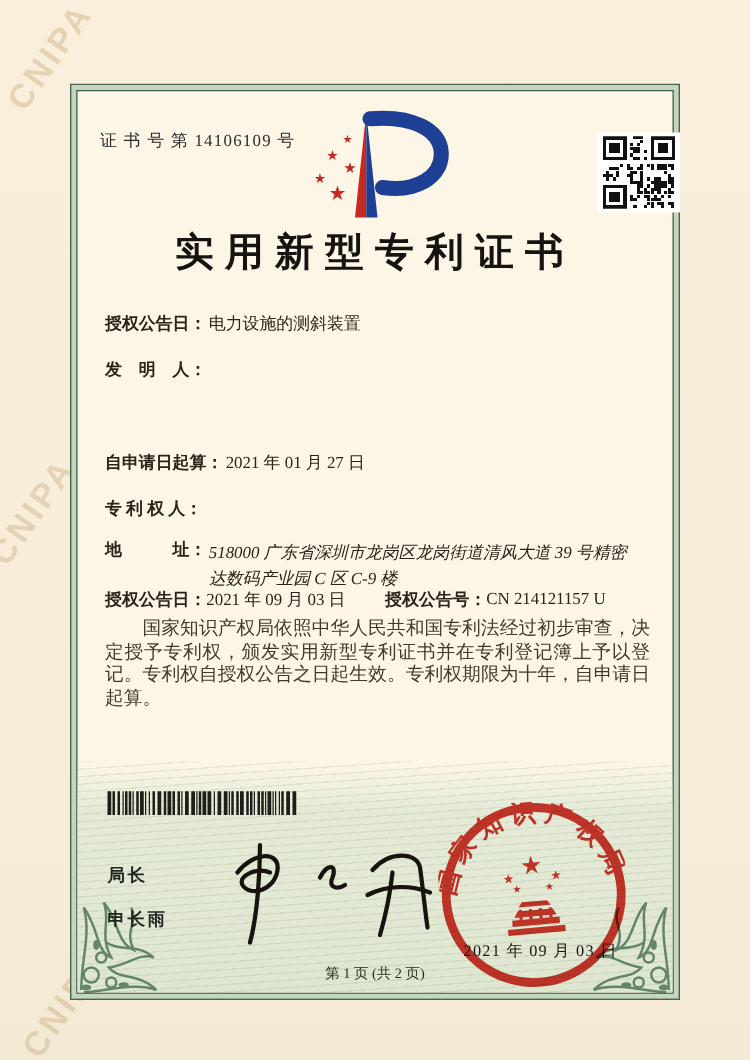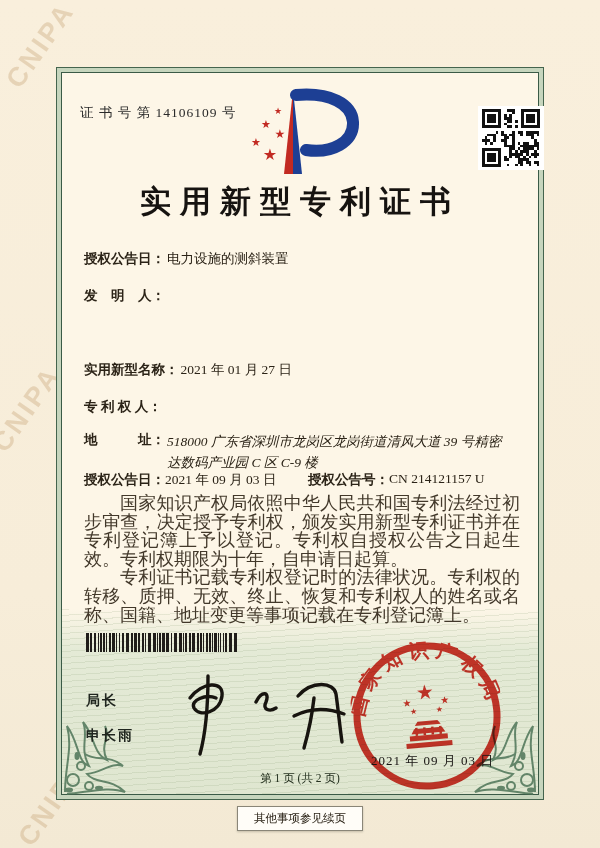--- a/index.html
+++ b/index.html
@@ -31,21 +31,21 @@
   #qr { left:478px; top:106px; width:66px; height:64px; background:#fff; display:flex; align-items:center; justify-content:center; }
 
   #title { left:0; top:181px; width:600px; text-align:center; font-size:31px; font-weight:bold; letter-spacing:9px; color:#161310; }
 
   .frow { left:84px; width:440px; font-size:13.5px; color:#2b2317; display:flex; }
   .frow .lab { font-weight:bold; white-space:nowrap; }
   .frow .val { margin-left:2px; }
   #row-address .val { width:338px; line-height:21px;font-style:italic; }
   .pair { position:absolute; top:0; display:flex; font-size:13.5px; color:#2b2317; }
 
-  #body-text { left:84px; top:494px; width:436px; font-size:18px; line-height:18.6px; color:#42382a; text-align:justify; }
+  #body-text { left:84px; top:494px; width:436px; font-size:15px; line-height:18.6px; color:#42382a; text-align:justify; }
   #body-text p { text-indent:2em; }
 
   #barcode { left:86px; top:633px; width:154px; height:19px; font-size:0; }
   #barcode i { display:inline-block; height:100%; background:#201d1a; }
 
   #director-label { left:86px; top:692px; font-size:14px; font-weight:bold; color:#20261f; letter-spacing:2px; }
   #director-name  { left:86px; top:727px; font-size:14px; font-weight:bold; color:#20261f; letter-spacing:2px; }
 
   #signature { left:172px; top:668px; width:185px; height:95px; }
 
@@ -258,21 +258,21 @@
   <div id="title" class="abs">实用新型专利证书</div>
 
   <div class="abs frow" style="top:250px;">
     <span class="lab">授权公告日：</span>
     <span class="val">电力设施的测斜装置</span>
   </div>
   <div class="abs frow" style="top:287px;flex-direction:column;">
     <span class="lab">发　明　人：</span>
   </div>
   <div class="abs frow" style="top:361px;">
-    <span class="lab">实用新型名称：</span>
+    <span class="lab">自申请日起算：</span>
     <span class="val">2021 年 01 月 27 日</span>
   </div>
   <div class="abs frow" style="top:398px;align-items:center;">
     <span class="lab">专 利 权 人：</span>
   </div>
   <div class="abs frow" id="row-address" style="top:431px;">
     <span class="lab">地　　　址：</span>
     <span class="val">518000 广东省深圳市龙岗区龙岗街道清风大道 39 号精密达数码产业园 C 区 C-9 楼</span>
   </div>
   <div class="abs" style="left:84px; top:452px; width:440px; height:20px;margin-top:19px;">
@@ -281,21 +281,20 @@
       <span>2021 年 09 月 03 日</span>
     </span>
     <span class="pair" style="left:224px;">
       <span class="lab" style="font-weight:bold;">授权公告号：</span>
       <span>CN 214121157 U</span>
     </span>
   </div>
 
   <div id="body-text" class="abs">
     <p>国家知识产权局依照中华人民共和国专利法经过初步审查，决定授予专利权，颁发实用新型专利证书并在专利登记簿上予以登记。专利权自授权公告之日起生效。专利权期限为十年，自申请日起算。</p>
-    <p>专利证书记载专利权登记时的法律状况。专利权的转移、质押、无效、终止、恢复和专利权人的姓名或名称、国籍、地址变更等事项记载在专利登记簿上。</p>
   </div>
 
   <div id="barcode" class="abs"><i style="width: 3px; margin-right: 1px;"></i><i style="width: 2px; margin-right: 2px;"></i><i style="width: 2px; margin-right: 2px;"></i><i style="width: 1px; margin-right: 1px;"></i><i style="width: 2px; margin-right: 1px;"></i><i style="width: 2px; margin-right: 1px;"></i><i style="width: 1px; margin-right: 2px;"></i><i style="width: 2px; margin-right: 1px;"></i><i style="width: 3px; margin-right: 1px;"></i><i style="width: 1px; margin-right: 2px;"></i><i style="width: 1px; margin-right: 2px;"></i><i style="width: 2px; margin-right: 2px;"></i><i style="width: 3px; margin-right: 2px;"></i><i style="width: 2px; margin-right: 1px;"></i><i style="width: 3px; margin-right: 1px;"></i><i style="width: 2px; margin-right: 2px;"></i><i style="width: 2px; margin-right: 1px;"></i><i style="width: 1px; margin-right: 2px;"></i><i style="width: 3px; margin-right: 2px;"></i><i style="width: 3px; margin-right: 1px;"></i><i style="width: 1px; margin-right: 1px;"></i><i style="width: 2px; margin-right: 1px;"></i><i style="width: 3px; margin-right: 1px;"></i><i style="width: 3px; margin-right: 2px;"></i><i style="width: 1px; margin-right: 2px;"></i><i style="width: 3px; margin-right: 2px;"></i><i style="width: 3px; margin-right: 1px;"></i><i style="width: 1px; margin-right: 1px;"></i><i style="width: 2px; margin-right: 2px;"></i><i style="width: 2px; margin-right: 1px;"></i><i style="width: 3px; margin-right: 2px;"></i><i style="width: 2px; margin-right: 1px;"></i><i style="width: 2px; margin-right: 1px;"></i><i style="width: 1px; margin-right: 2px;"></i><i style="width: 2px; margin-right: 1px;"></i><i style="width: 2px; margin-right: 1px;"></i><i style="width: 1px; margin-right: 1px;"></i><i style="width: 3px; margin-right: 1px;"></i><i style="width: 1px; margin-right: 1px;"></i><i style="width: 1px; margin-right: 2px;"></i><i style="width: 1px; margin-right: 1px;"></i><i style="width: 2px; margin-right: 2px;"></i><i style="width: 3px; margin-right: 2px;"></i><i style="width: 3px; margin-right: 2px;"></i></div>
 
   <div id="director-label" class="abs">局长</div>
   <div id="director-name" class="abs">申长雨</div>
 
   <svg id="signature" class="abs" viewBox="0 0 185 95">
     <g fill="none" stroke="#17140f" stroke-width="3.4" stroke-linecap="round">
       <path d="M18,30 C30,14 52,12 50,28 C48,44 28,50 22,40 C18,32 34,26 44,30"></path>
@@ -326,15 +325,14 @@
       <rect x="62" y="86" width="2.5" height="8"></rect>
         <rect x="70" y="86" width="2.5" height="8"></rect>
         <rect x="78" y="86" width="2.5" height="8"></rect>
         <rect x="86" y="86" width="2.5" height="8"></rect>
     </g>
   </svg>
   <div id="seal-date" class="abs">2021 年 09 月 03 日</div>
 
   <div id="page-indicator" class="abs">第 1 页 (共 2 页)</div>
 
-  <div id="cont-note" class="abs">其他事项参见续页</div>
 
 </div>
 
 </body></html>

